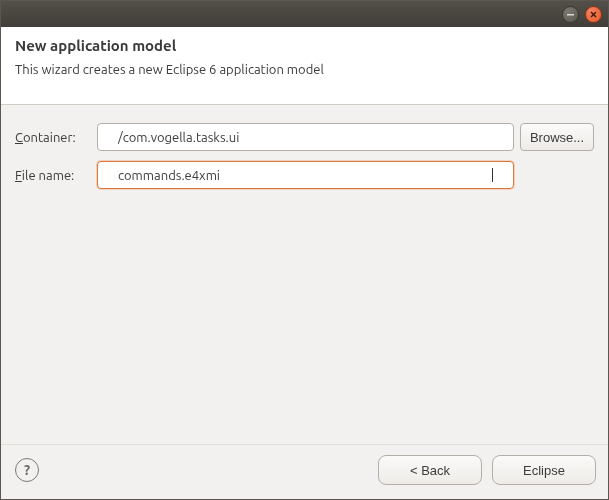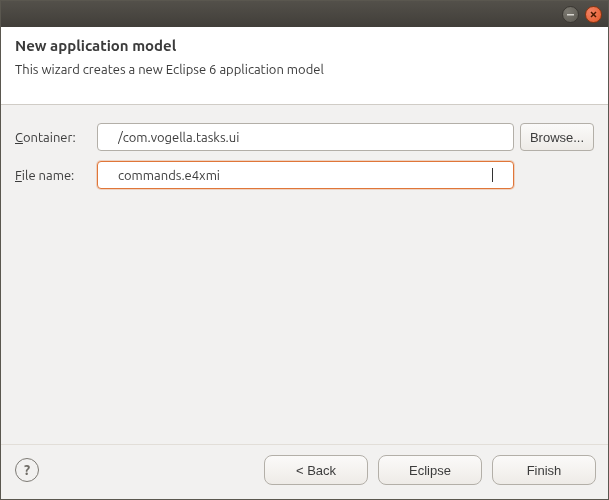--- a/index.html
+++ b/index.html
@@ -196,16 +196,15 @@
       <div style="width:74px;flex-shrink:0;"></div>
     </div>
 
   </div>
 
   <div class="footer">
     <div class="help-icon" title="Help">?</div>
     <div class="footer-spacer"></div>
     <button class="wiz-btn">&lt; Back</button>
     <button class="wiz-btn">Eclipse</button>
-    <button class="wiz-btn">Finish</button>
   </div>
 
 </div>
 
 </body></html>

